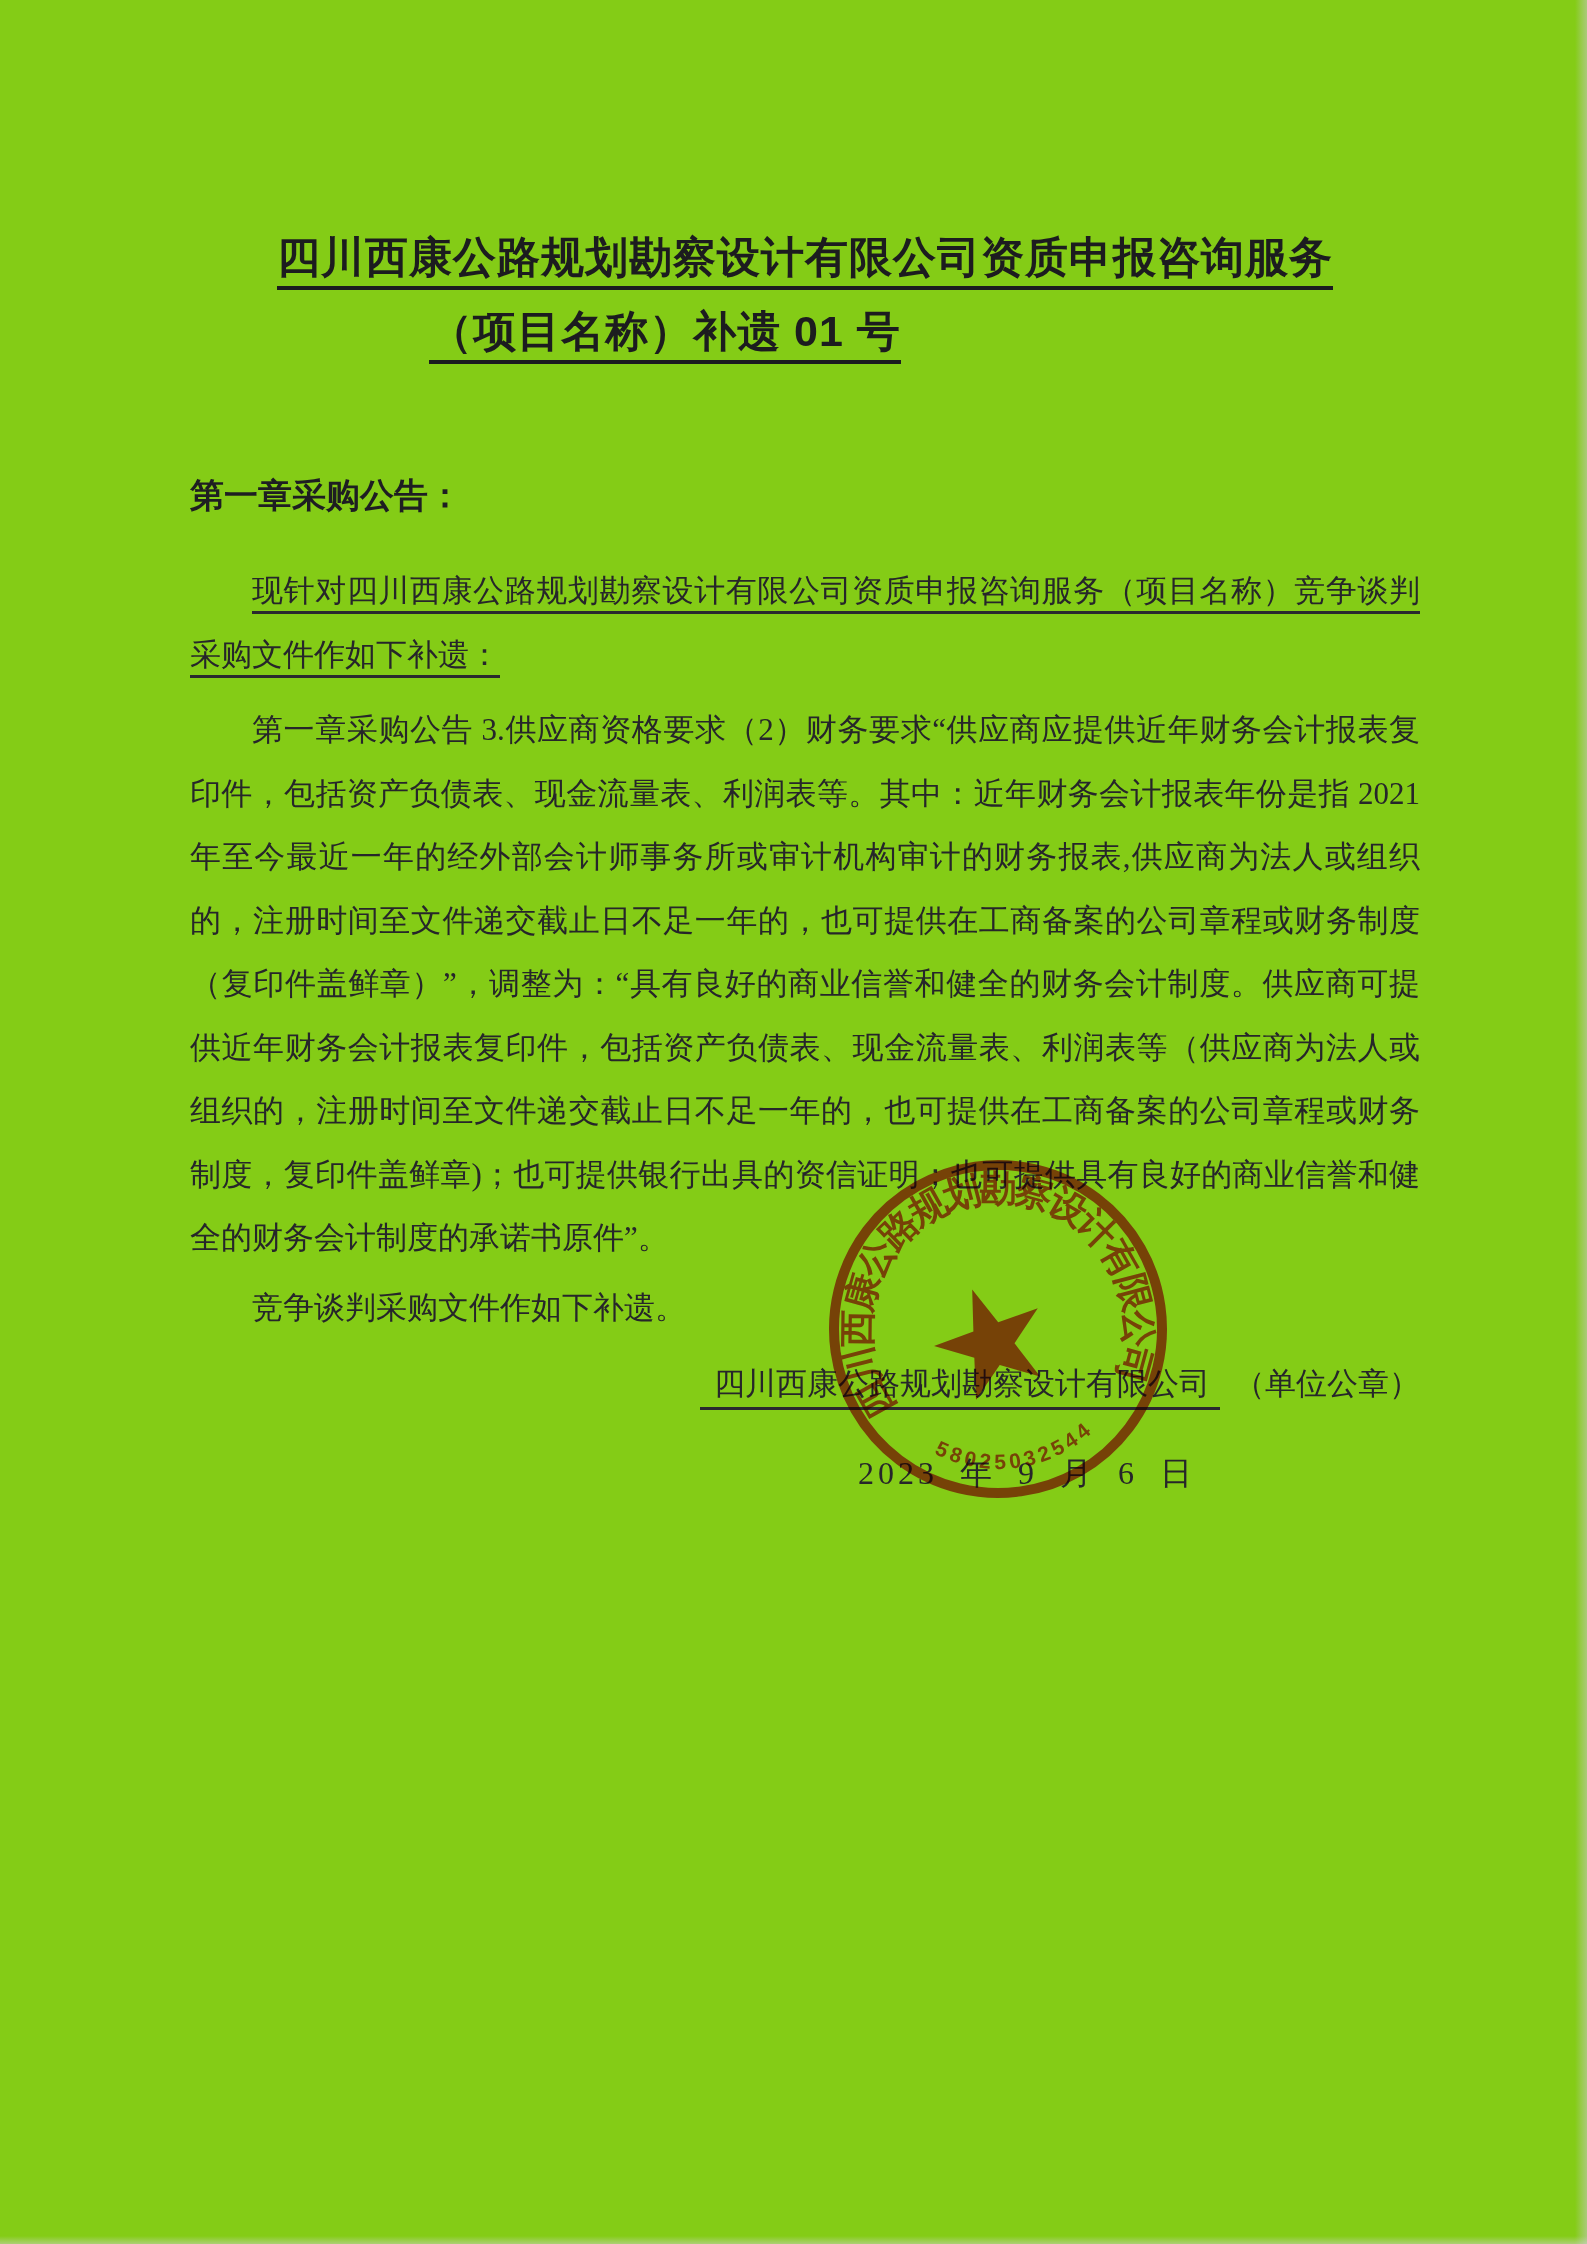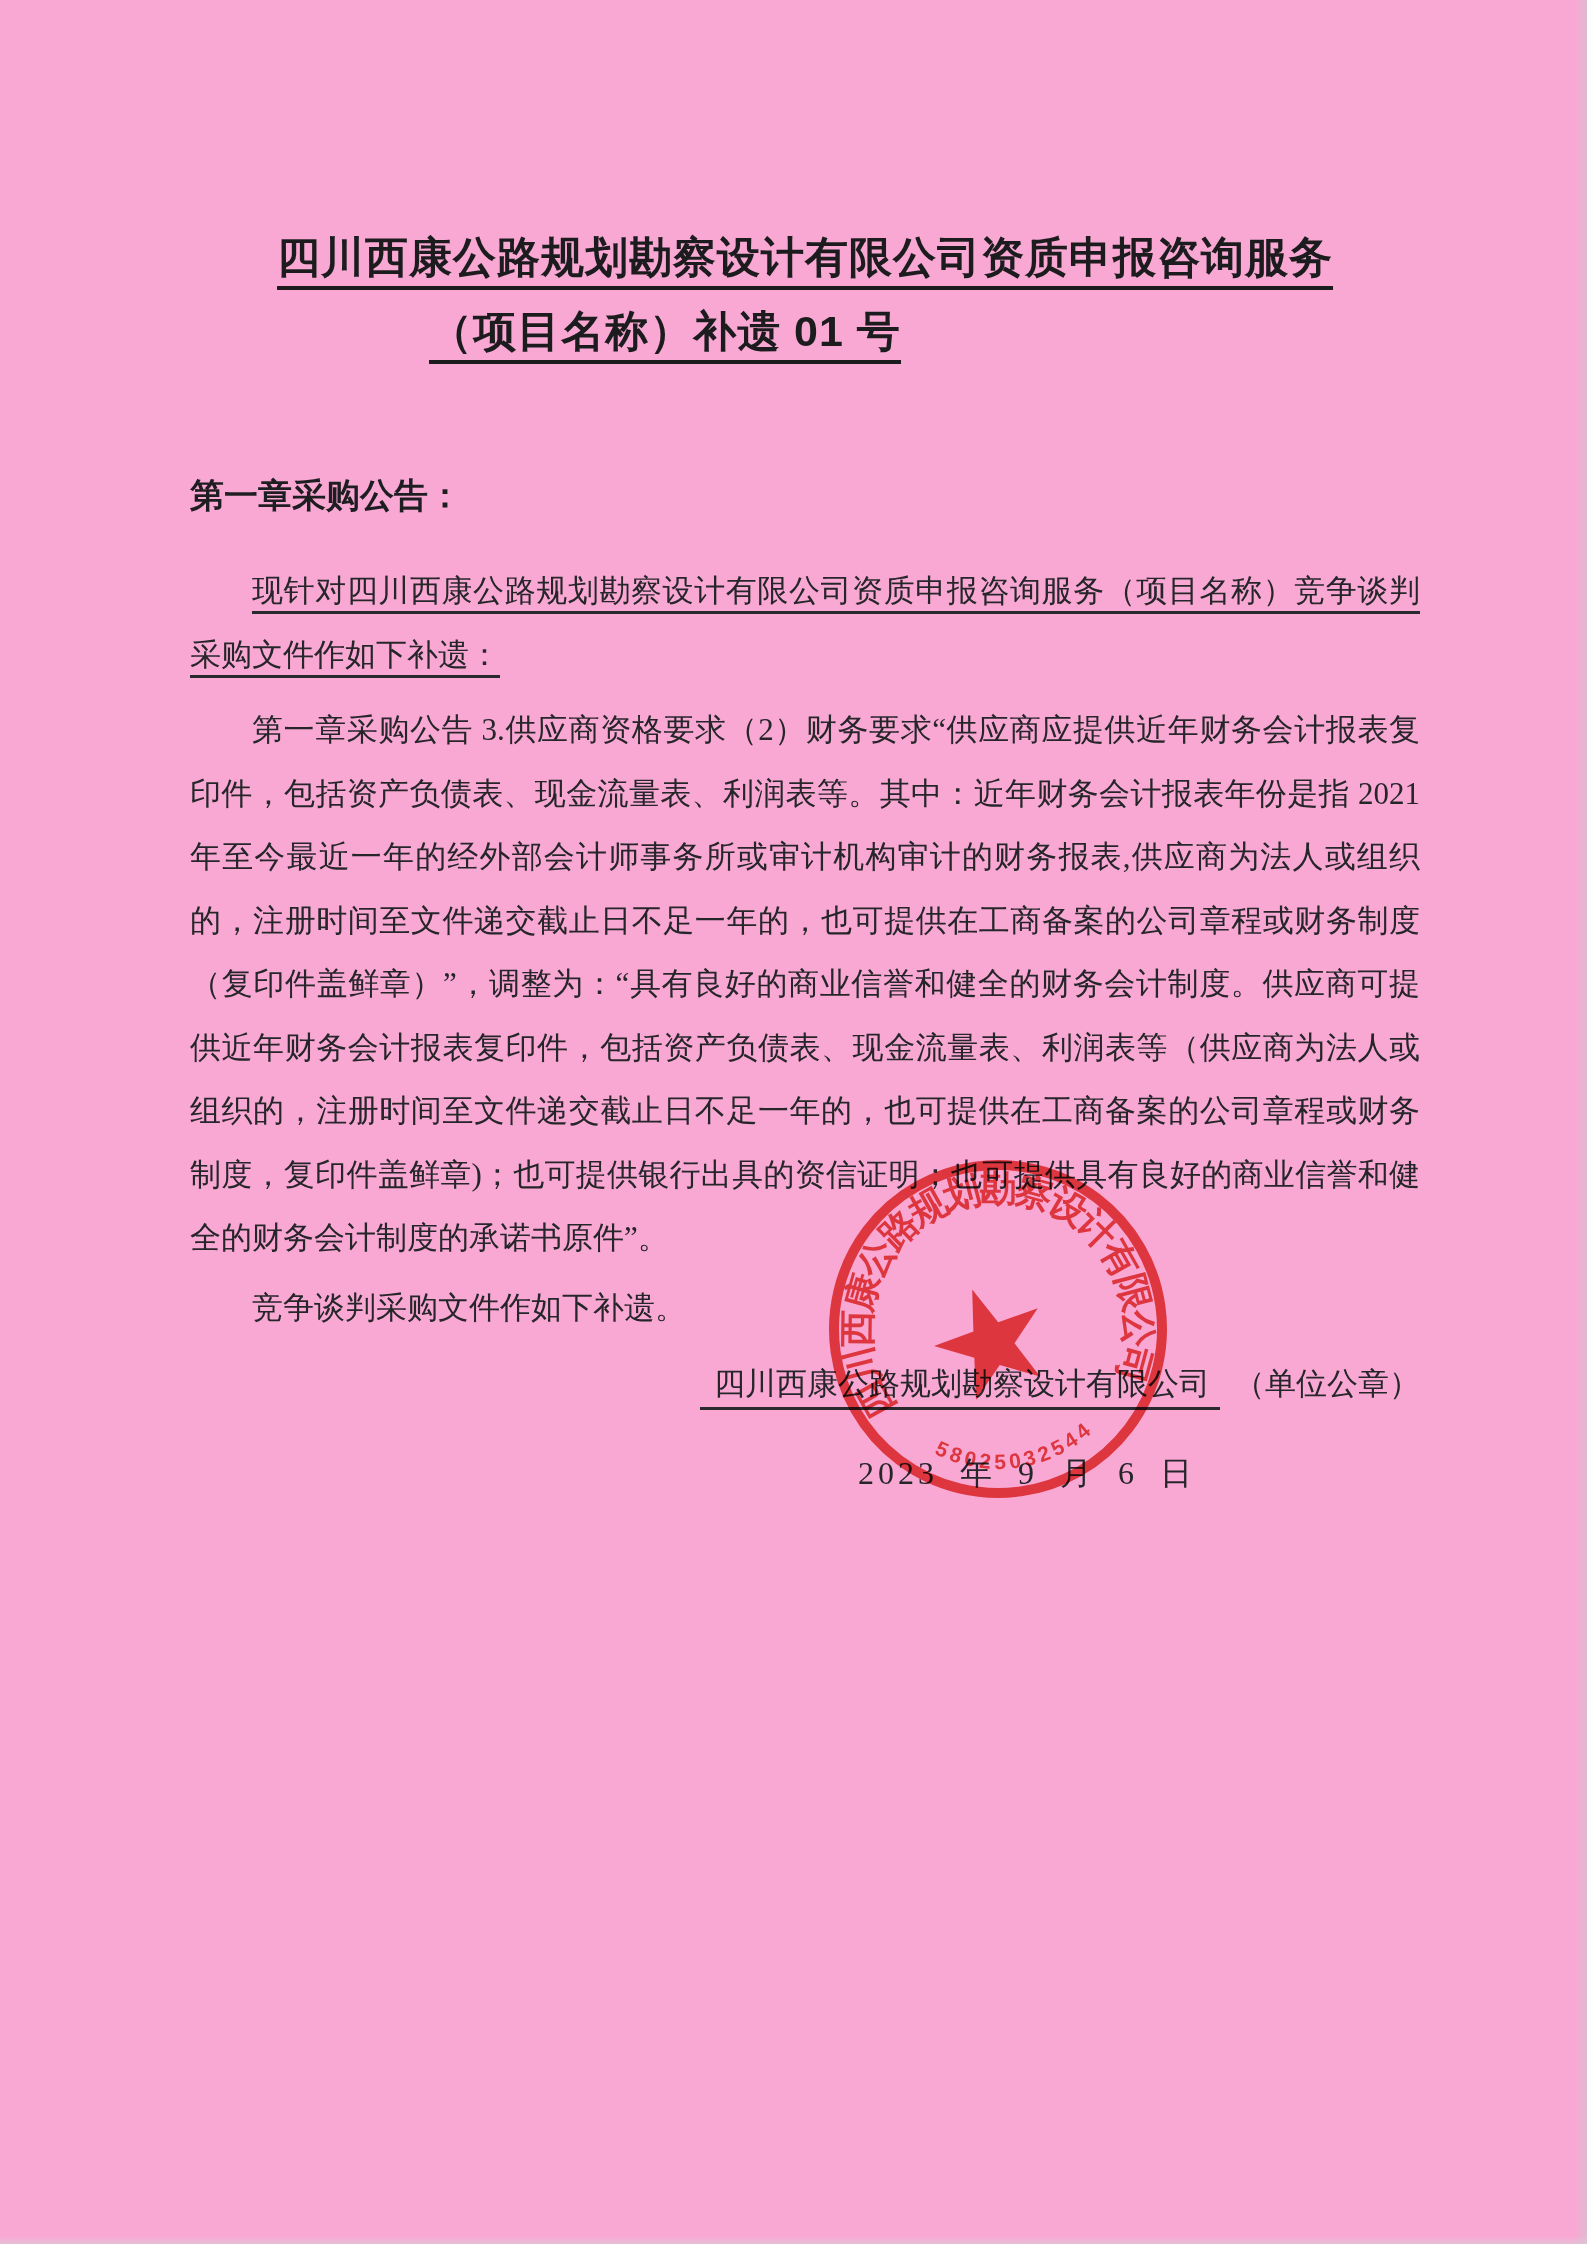--- a/index.html
+++ b/index.html
@@ -4,21 +4,21 @@
 <style>
   html, body {
     margin: 0;
     padding: 0;
     background: #e9e9ea;
   }
   .page {
     position: relative;
     width: 1587px;
     height: 2244px;
-    background: #f9a8d4;
+    background: #84cc16;
     overflow: hidden;
     font-family: "Liberation Serif", "DejaVu Serif", serif;
     color: #222226;
   }
   
   .scan-edge-right {
     position: absolute; right: 0; top: 0; width: 12px; height: 100%;
     background: linear-gradient(to left, #c9c9cc, rgba(255,255,255,0));
     opacity: .55;
   }

